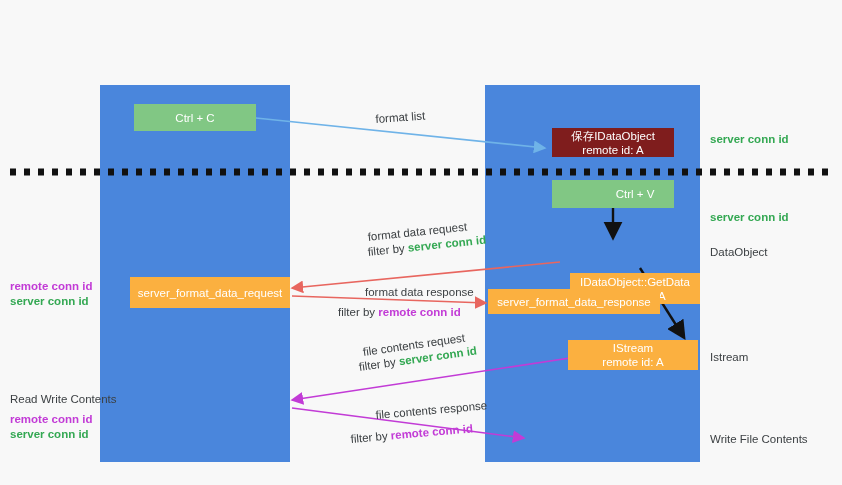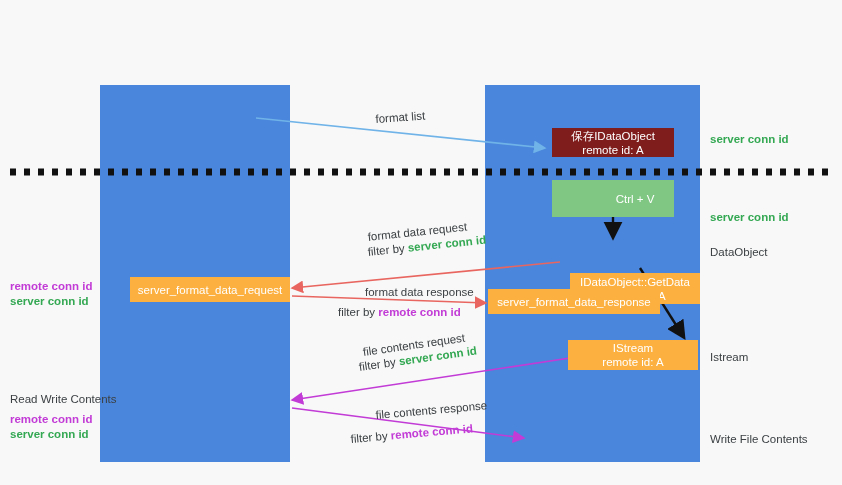--- a/index.html
+++ b/index.html
@@ -79,30 +79,31 @@
 
     <line x1="640" y1="268" x2="683" y2="336" stroke="#111111" stroke-width="2.4" marker-end="url(#ah-blk)"></line>
 
     <line x1="570" y1="358" x2="292" y2="400" stroke="#c23bd6" stroke-width="1.6" marker-end="url(#ah-mag)"></line>
 
     <line x1="292" y1="408" x2="524" y2="438" stroke="#c23bd6" stroke-width="1.6" marker-end="url(#ah-mag)"></line>
 
     <line x1="10" y1="172" x2="832" y2="172" stroke="#111111" stroke-width="7" stroke-dasharray="6 8" stroke-linecap="butt"></line>
   </svg>
 
+  <div class="box green" style="left:134px;top:104px;width:122px;height:27px;">Ctrl + C</div>
 
   <div class="box orange-1" style="left:552px;top:128px;width:122px;height:29px;">保存IDataObject
 remote id: A</div>
 
-  <div class="box green" style="left:552px;top:180px;width:122px;height:37px;padding-left:44px;">Ctrl + V</div>
+  <div class="box green" style="left:552px;top:180px;width:122px;height:28px;padding-left:44px;">Ctrl + V</div>
 
   <div class="box orange" style="left:570px;top:237px;width:130px;height:31px;margin-top:36px;">IDataObject::GetData
 remote id: A</div>
 
-  <div class="box orange" style="left:130px;top:277px;width:160px;height:25px;">server_format_data_request</div>
+  <div class="box orange" style="left:130px;top:277px;width:160px;height:31px;">server_format_data_request</div>
 
   <div class="box orange" style="left:488px;top:289px;width:172px;height:25px;">server_format_data_response</div>
 
   <div class="box orange" style="left:568px;top:340px;width:130px;height:30px;">IStream
 remote id: A</div>
 
 
 
   <div class="lbl rot" style="left:375px;top:112px;transform:rotate(-4deg);">format list</div>
 

